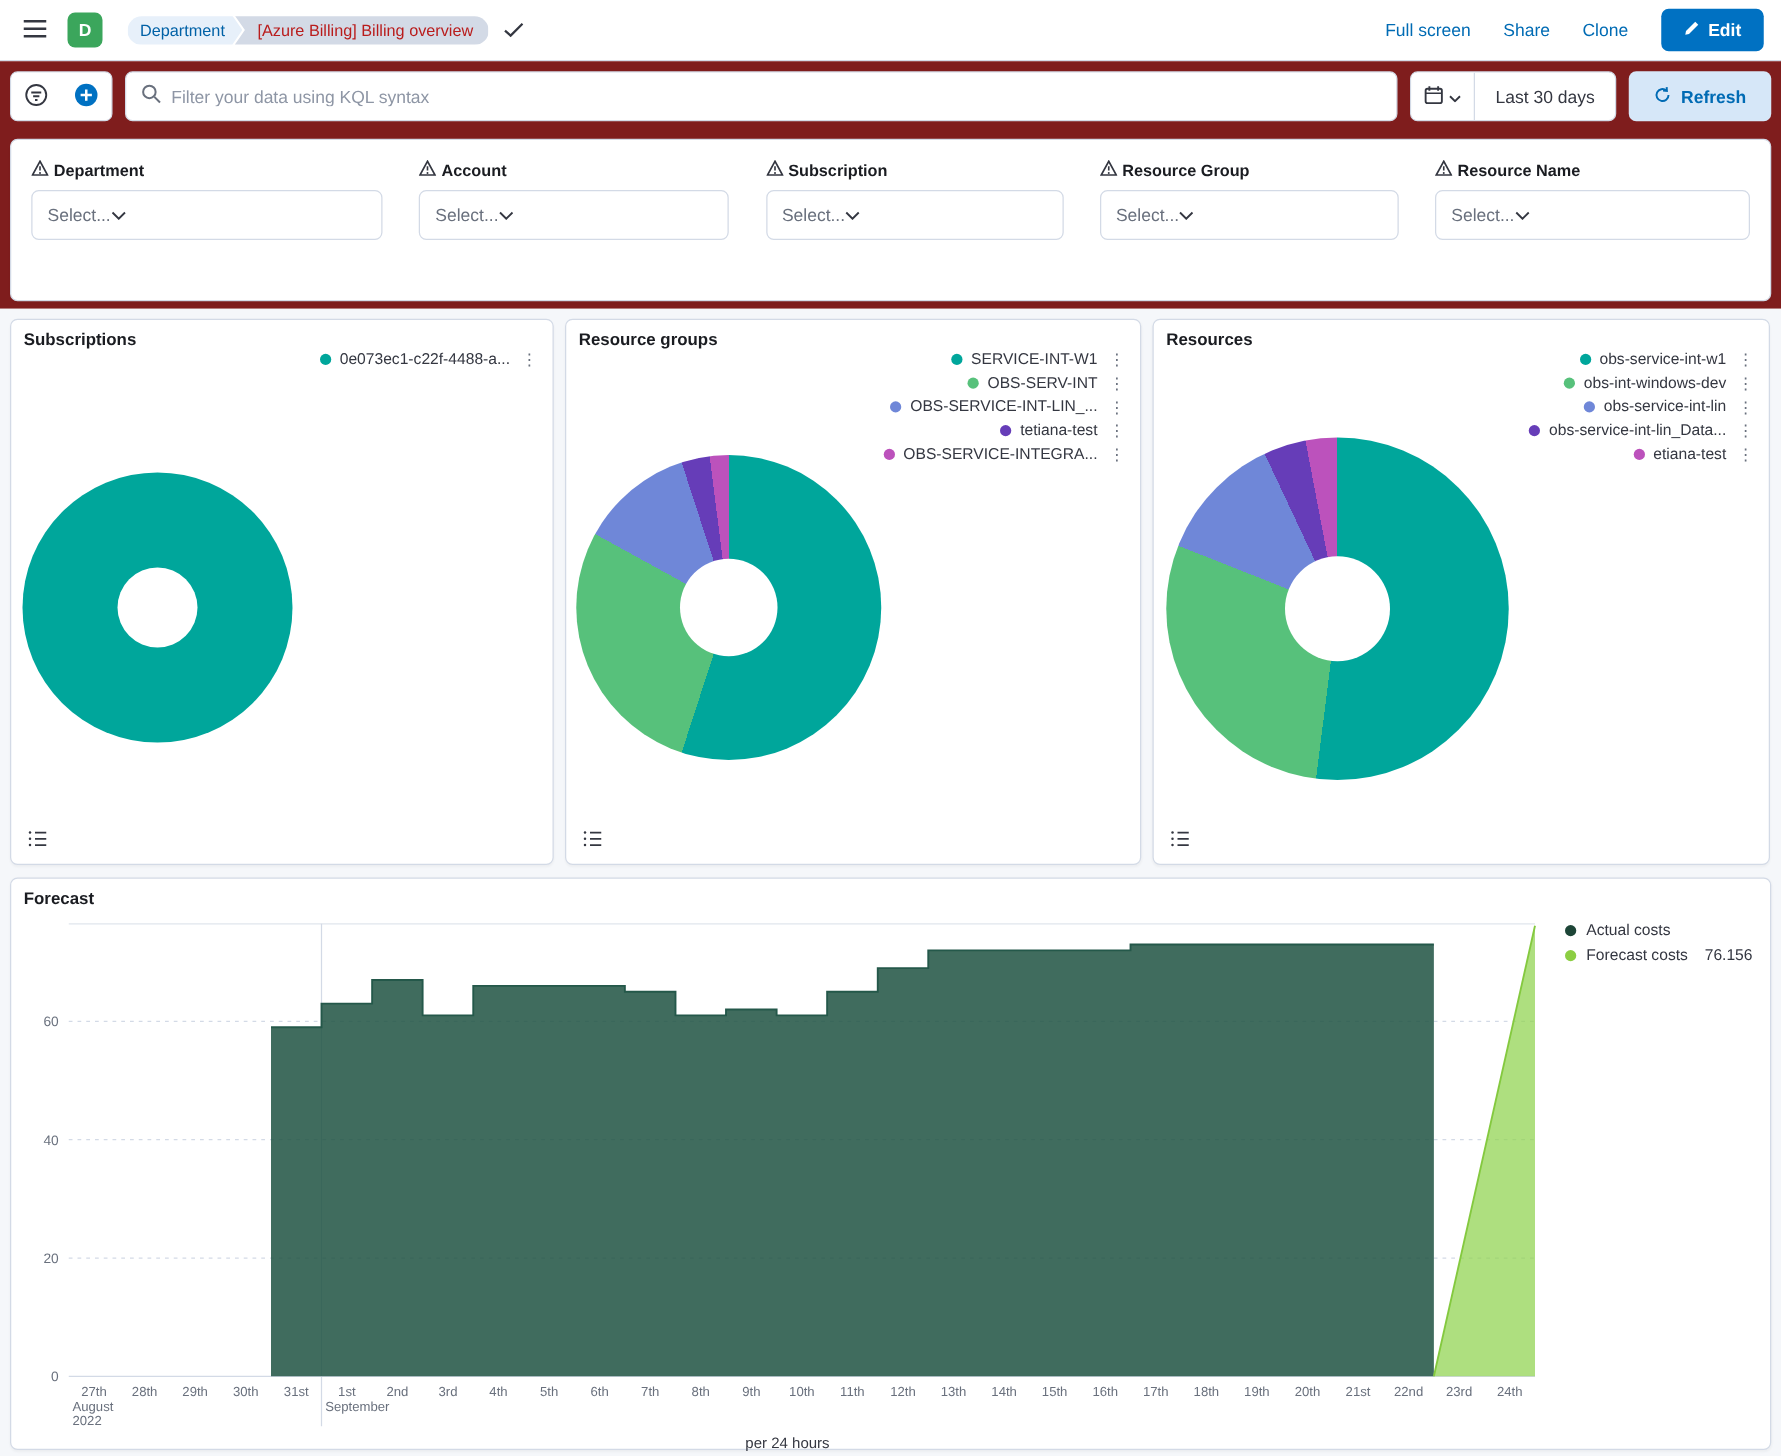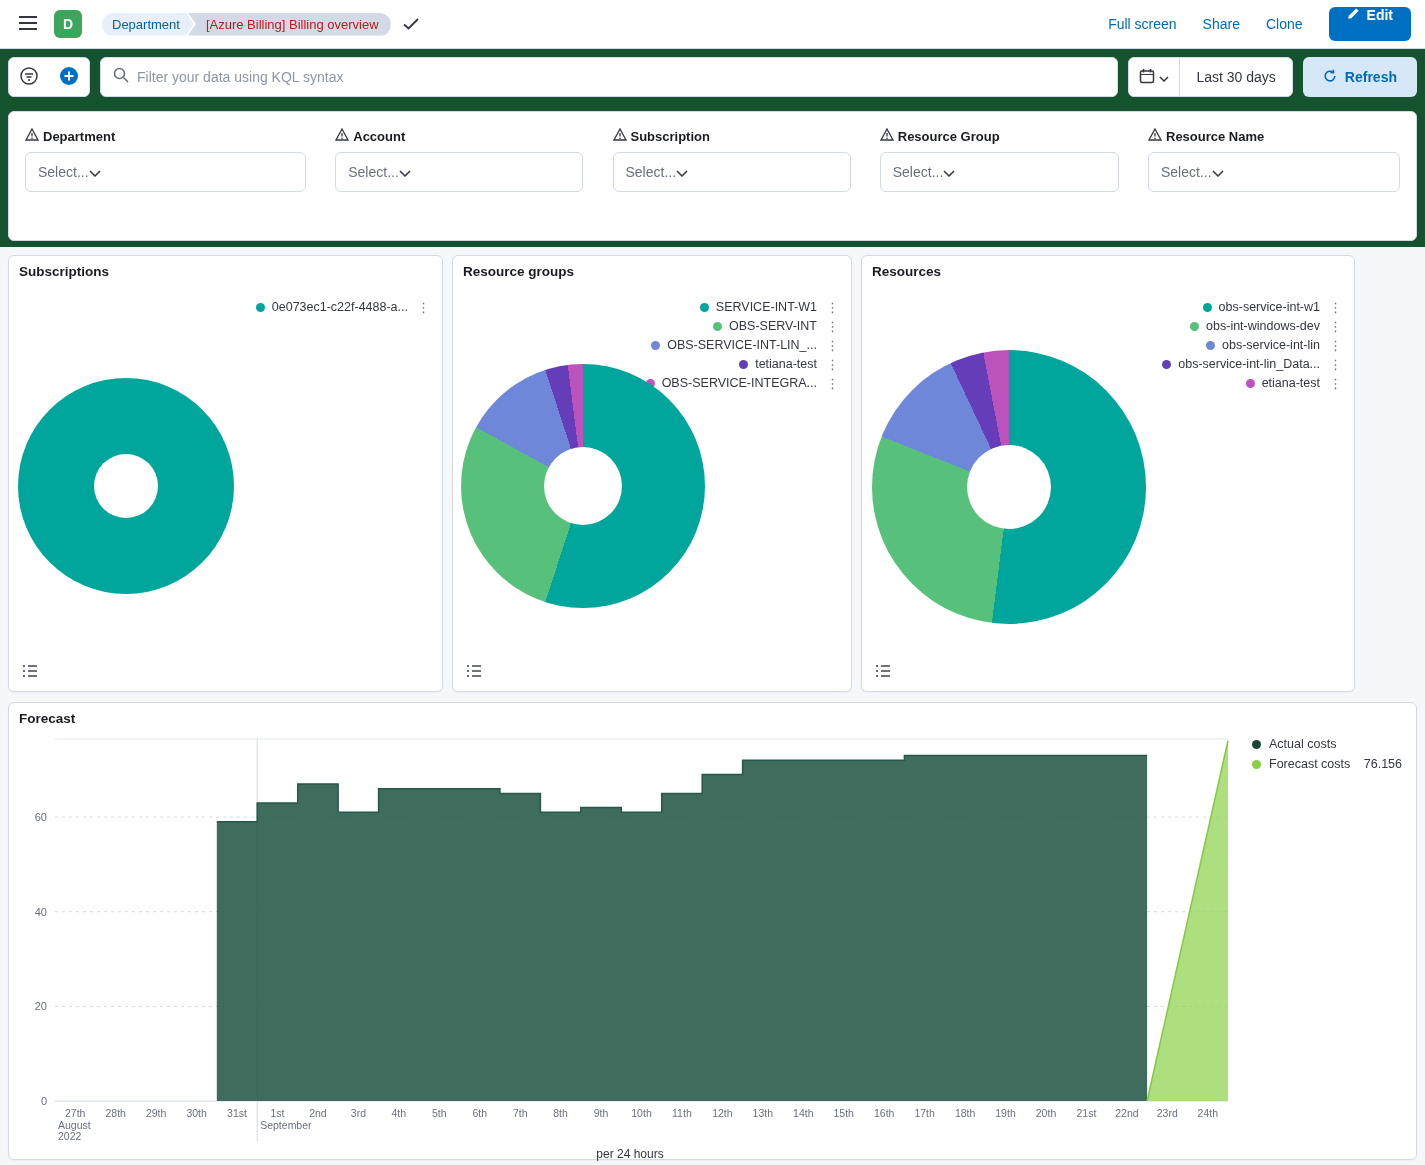--- a/index.html
+++ b/index.html
@@ -9,24 +9,24 @@
   
   .topbar{height:49px;background:#fff;border-bottom:1px solid #D3DAE6;display:flex;align-items:center;padding:0 14px;gap:12px}
   .icon-btn{background:none;border:none;cursor:pointer;display:flex;align-items:center;justify-content:center;padding:4px}
   .space-avatar{width:28px;height:28px;border-radius:6px;background:#3BA65C;color:#fff;font-weight:700;font-size:14px;display:flex;align-items:center;justify-content:center;cursor:pointer}
   .crumbs{display:flex;align-items:center;margin-left:8px}
   .crumb-link{display:inline-block;padding:4px 14px 4px 10px;background:#E7F0FA;color:#0061A6;font-size:13px;border-radius:4px 0 0 4px;cursor:pointer;clip-path:polygon(0 0,calc(100% - 8px) 0,100% 50%,calc(100% - 8px) 100%,0 100%);z-index:2;border-top-left-radius:12px;border-bottom-left-radius:12px}
   .crumb-current{display:inline-block;margin-left:-6px;padding:4px 12px 4px 16px;background:#D3DAE6;color:#b91c1c;font-size:13px;border-radius:0 12px 12px 0;clip-path:polygon(0 0,100% 0,100% 100%,0 100%,8px 50%);padding-left:18px}
   .crumb-check{margin-left:12px;display:flex;align-items:center}
   .topbar-right{margin-left:auto;display:flex;align-items:center;gap:26px}
   .top-link{color:#006BB4;font-size:14px;font-weight:500;text-decoration:none;cursor:pointer;background:none;border:none;font-family:inherit}
-  .edit-btn{display:flex;gap:7px;height:34px;padding:0 18px;border:none;border-radius:6px;background:#0071C2;color:#fff;font-size:14px;font-weight:600;cursor:pointer;font-family:inherit}
+  .edit-btn{display:flex;align-items:center;gap:7px;height:34px;padding:0 18px;border:none;border-radius:6px;background:#0071C2;color:#fff;font-size:14px;font-weight:600;cursor:pointer;font-family:inherit}
 
   
-  .query-section{background:#14532d;padding:8px 8px 6px}
+  .query-section{background:#7f1d1d;padding:8px 8px 6px}
   .query-row{display:flex;align-items:center;gap:10px;margin-bottom:14px}
   .filter-group{display:flex;border:1px solid #D3DAE6;border-radius:6px;height:40px;overflow:hidden;background:#fff}
   .filter-group button{width:40px;border:none;background:#fff;cursor:pointer;display:flex;align-items:center;justify-content:center}
   .search-box{flex:1;height:40px;border:1px solid #D3DAE6;border-radius:6px;background:#fff;display:flex;align-items:center;padding:0 12px;gap:8px}
   .search-box input{flex:1;border:none;outline:none;font-size:14px;color:#343741;font-family:inherit;background:transparent}
   .search-box input::placeholder{color:#8E96A5}
   .date-group{display:flex;align-items:center;height:40px;border:1px solid #D3DAE6;border-radius:6px;background:#fff;overflow:hidden}
   .date-btn{display:flex;align-items:center;gap:4px;padding:0 10px;height:100%;border:none;border-right:1px solid #D3DAE6;background:#fff;cursor:pointer}
   .date-text{padding:0 16px;font-size:14px;color:#343741;cursor:pointer;white-space:nowrap}
   .refresh-btn{display:flex;align-items:center;gap:8px;height:40px;padding:0 20px;border:none;border-radius:6px;background:#D6E7F8;color:#006BB4;font-size:14px;font-weight:600;cursor:pointer;font-family:inherit}
@@ -38,21 +38,21 @@
   .select{height:40px;border:1px solid #D3DAE6;border-radius:6px;background:#fff;display:flex;align-items:center;padding:0 12px;cursor:pointer}
   .select .sel-value{font-size:14px;color:#69707D}
   .select svg{margin-left:auto}
 
   
   .dash{background:#F5F7FA;padding:8px;display:flex;flex-direction:column;gap:10px}
   .panel{background:#fff;border:1px solid #D3DAE6;border-radius:6px;position:relative;box-shadow:0 1px 2px rgba(0,0,0,.04)}
   .panel-title{font-size:13.5px;font-weight:700;color:#1A1C21;padding:8px 10px}
   .donut-row{display:flex;gap:9px}
   .donut-panel{height:437px}
-  .legend{position:absolute;top:44px;right:10px;display:flex;flex-direction:column;align-items:flex-end;gap:5px}
+  .legend{position:absolute;top:24px;right:10px;display:flex;flex-direction:column;align-items:flex-end;gap:5px}
   .legend-item{display:flex;align-items:center;gap:7px;cursor:pointer}
   .dot{width:9px;height:9px;border-radius:50%;flex:none}
   .legend-label{font-size:12.5px;color:#343741;white-space:nowrap}
   .kebab{color:#69707D;font-size:13px;line-height:1;padding:0 2px;cursor:pointer}
   .donut-ring{position:absolute;width:var(--d);height:var(--d);left:var(--dx);top:var(--dy);border-radius:50%;cursor:pointer}
   .donut-ring::after{content:"";position:absolute;left:50%;top:50%;transform:translate(-50%,-50%);width:var(--hole);height:var(--hole);background:#fff;border-radius:50%}
   .legend-toggle{position:absolute;left:10px;bottom:8px;width:22px;height:22px;border:none;background:none;cursor:pointer;display:flex;align-items:center;justify-content:center}
 
   
   .forecast-panel{height:458px}
@@ -271,21 +271,21 @@
                 <line x1="6" y1="3" x2="15" y2="3"></line>
                 <circle cx="2" cy="8" r="1" stroke="none"></circle>
                 <line x1="6" y1="8" x2="15" y2="8"></line>
                 <circle cx="2" cy="13" r="1" stroke="none"></circle>
                 <line x1="6" y1="13" x2="15" y2="13"></line>
               </g>
             </svg></span>
       </button>
     </section>
 
-    <section class="panel donut-panel" style="width:400px">
+    <section class="panel donut-panel" style="width:461px">
       <h2 class="panel-title">Resource groups</h2>
       <div class="legend">
           <div class="legend-item">
             <span class="dot" style="background: rgb(0, 166, 155);"></span>
             <span class="legend-label">SERVICE-INT-W1</span>
             <span class="kebab">⋮</span>
           </div>
           <div class="legend-item">
             <span class="dot" style="background: rgb(87, 193, 123);"></span>
             <span class="legend-label">OBS-SERV-INT</span>

